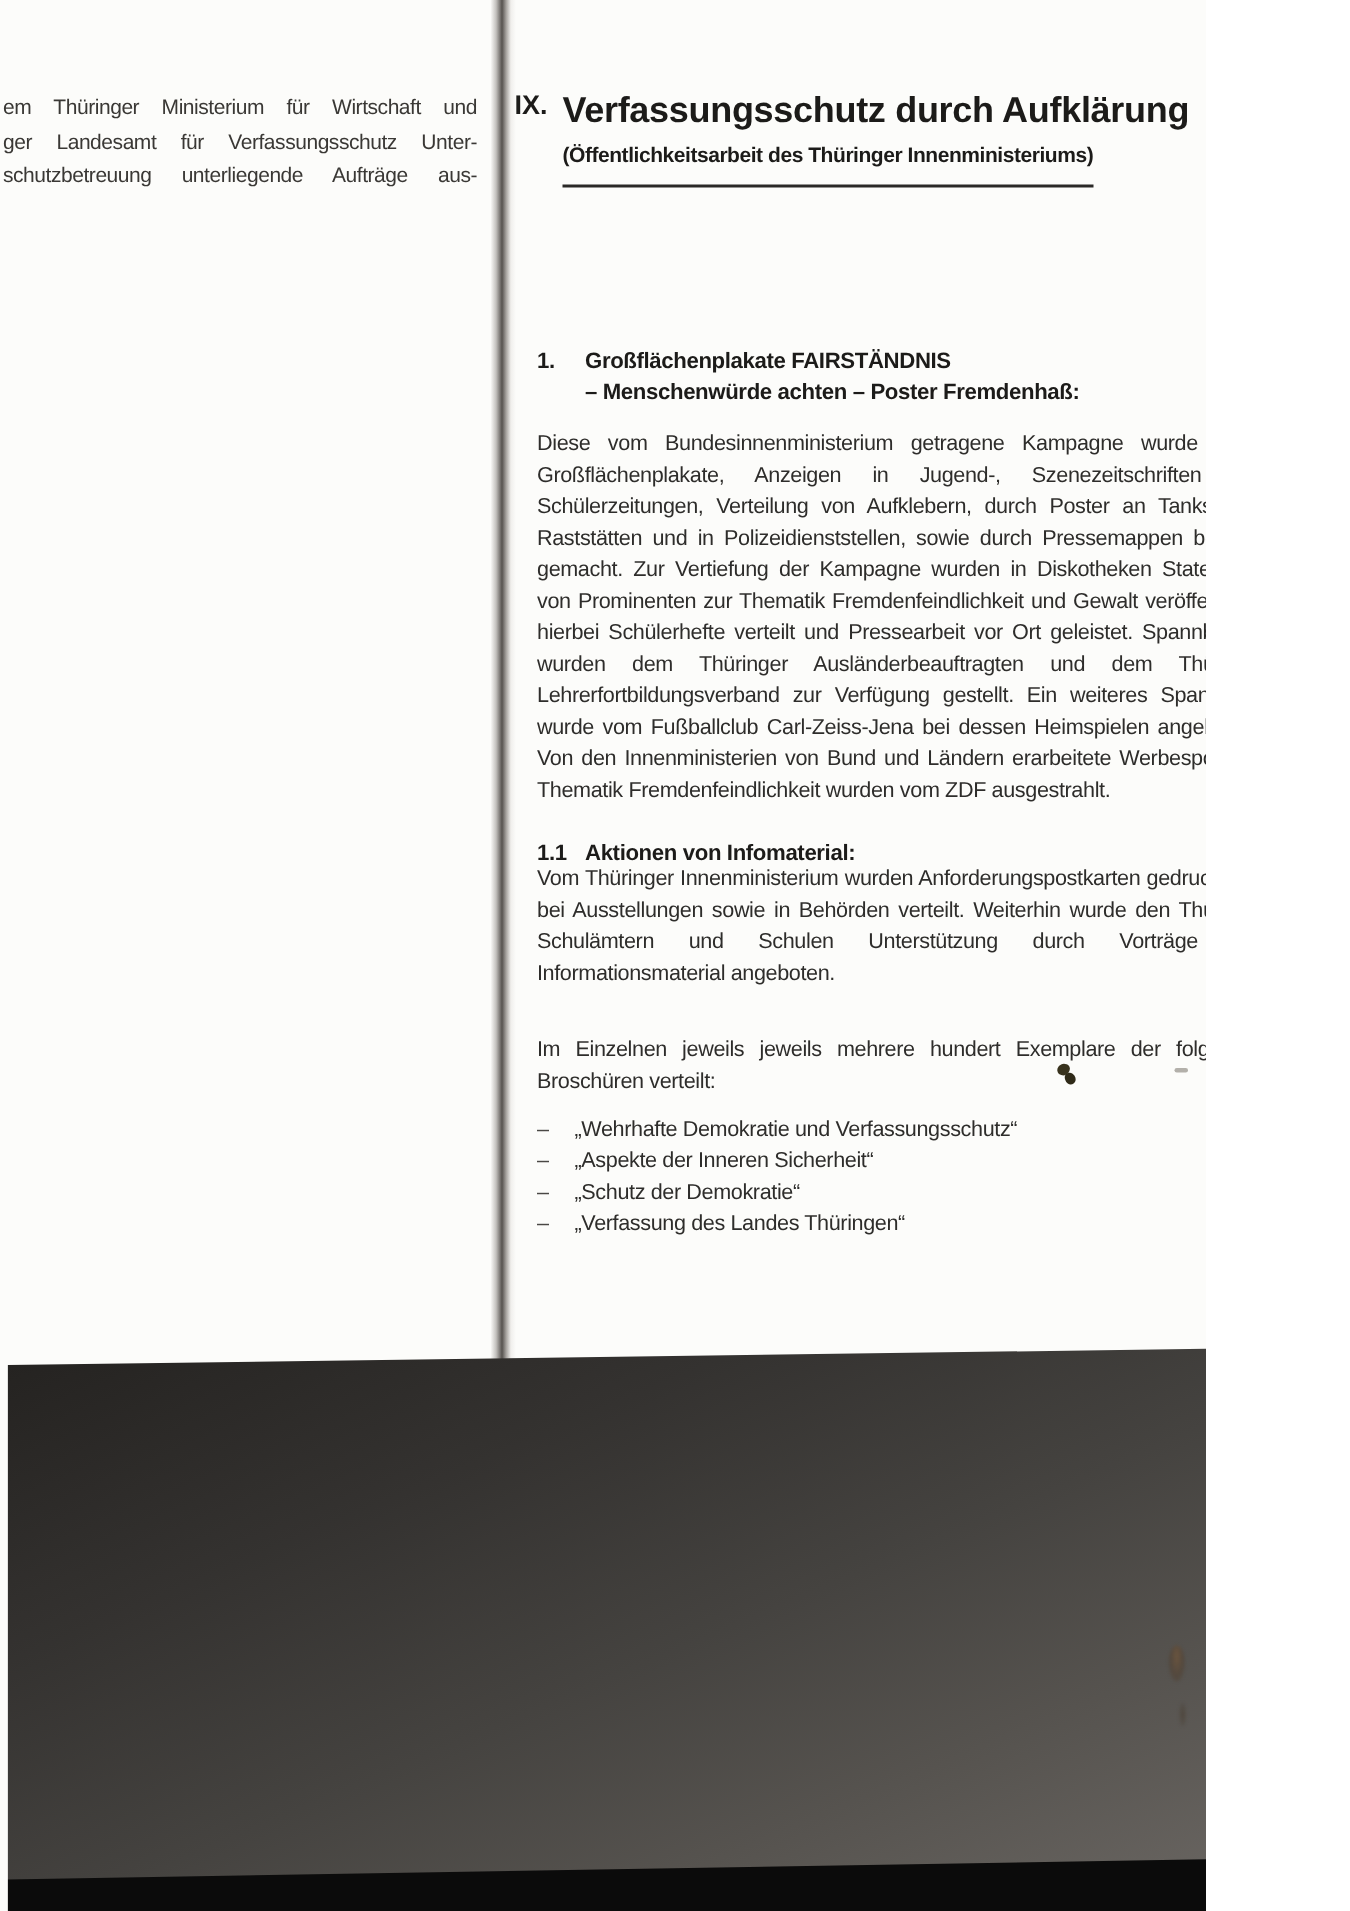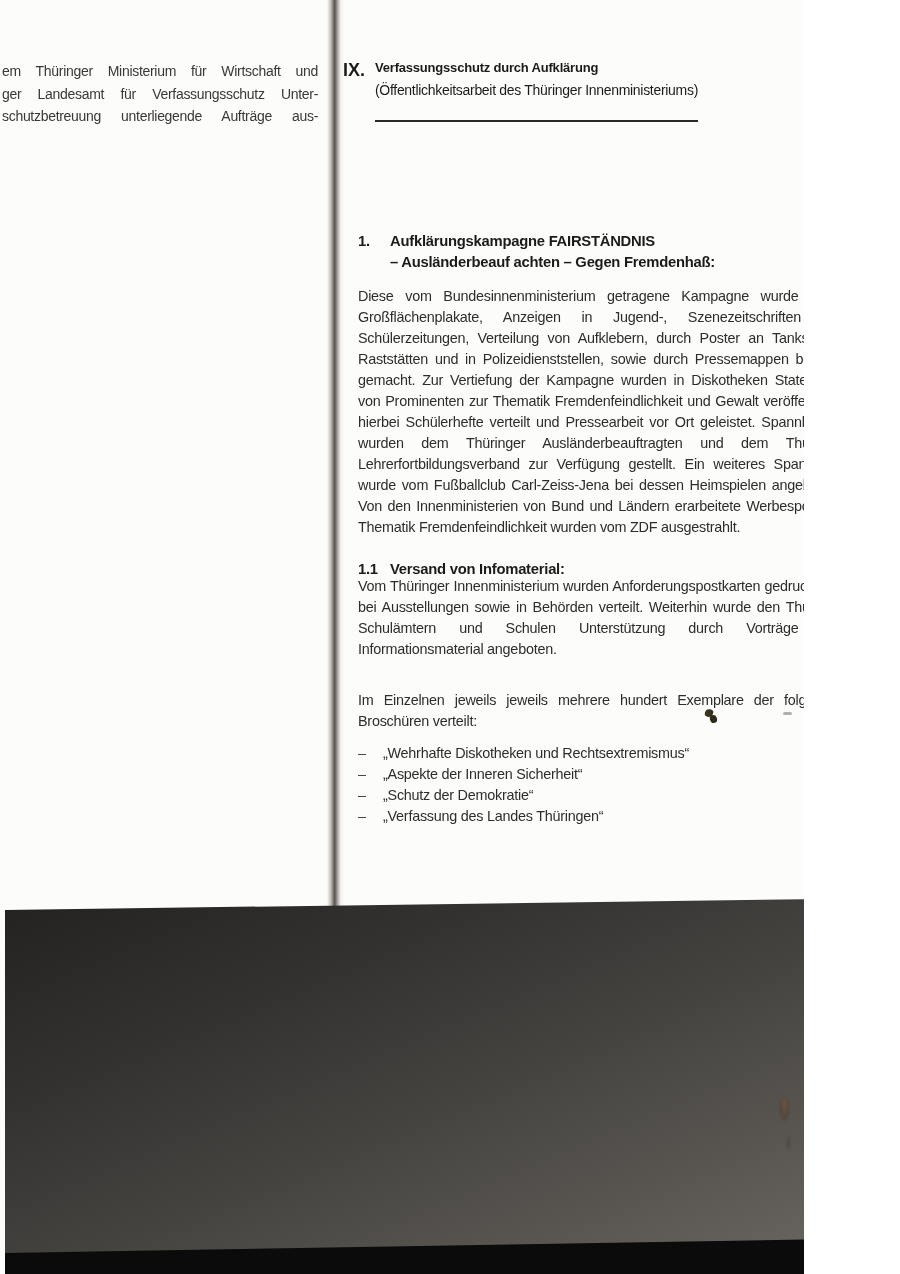--- a/index.html
+++ b/index.html
@@ -18,24 +18,24 @@
   .fold {
     position:absolute; left:327px; top:0; width:17px; height:906px;
     background:linear-gradient(to right,
       rgba(150,145,140,0) 0%, rgba(125,120,115,0.45) 22%,
       rgba(72,68,64,0.92) 45%, rgba(100,94,88,0.55) 62%,
       rgba(205,200,195,0.25) 80%, rgba(255,255,255,0) 100%);
   }
   
   .chaphead { position:absolute; left:343px; top:60px; width:500px; display:flex; color:#1c1b19; }
   .chaphead .num { width:32px; font-size:18px; font-weight:bold; flex:0 0 32px; }
-  .ctitle { font-size:13px; font-weight:bold; letter-spacing:-0.2px; }
+  .ctitle { font-size:24px; font-weight:bold; letter-spacing:-0.2px;text-align:right; }
   .csub {
-    display:inline-block; margin-top:7px; font-size:14px; font-weight:normal;
-    letter-spacing:-0.3px; padding-bottom:22px; border-bottom:2.5px solid #2a2927;
+    display:inline-block; margin-top:7px; font-size:14px; font-weight:bold;
+    letter-spacing:-0.3px; padding-bottom:12px; border-bottom:2.5px solid #2a2927;
   }
   
   .para {
     position:absolute; left:358px; width:487px;
     font-size:14.4px; line-height:21px; letter-spacing:-0.25px;
     text-align:justify; color:#2e2d2b;
   }
   
   .sechead { position:absolute; left:358px; width:500px; display:flex; font-weight:bold; color:#1c1b19; font-size:14.8px; line-height:21px; letter-spacing:-0.25px; }
   .sechead .num { width:32px; flex:0 0 32px; }
@@ -88,42 +88,42 @@
     <div>
       <div class="ctitle">Verfassungsschutz durch Aufklärung</div>
       <div><span class="csub">(Öffentlichkeitsarbeit des Thüringer Innenministeriums)</span></div>
     </div>
   </div>
 
 
   <div class="sechead" style="top:231px;">
     <span class="num">1.</span>
     <div>
-      <div>Aufklärungskampagne FAIRSTÄNDNIS</div>
-      <div>– Ausländerbeauf achten – Gegen Fremdenhaß:</div>
+      <div>Großflächenplakate FAIRSTÄNDNIS</div>
+      <div>– Menschenwürde achten – Poster Fremdenhaß:</div>
     </div>
   </div>
 
   <div class="para" style="top:286px;">Diese vom Bundesinnenministerium getragene Kampagne wurde durch Großflächenplakate, Anzeigen in Jugend-, Szenezeitschriften und Schülerzeitungen, Verteilung von Aufklebern, durch Poster an Tank­stellen, Raststätten und in Polizeidienststellen, sowie durch Pressemappen bekannt gemacht. Zur Vertiefung der Kampagne wurden in Diskotheken Statements von Prominenten zur Thematik Fremdenfeindlichkeit und Gewalt veröffentlicht, hierbei Schülerhefte verteilt und Pressearbeit vor Ort geleistet. Spannbänder wurden dem Thüringer Ausländerbeauf­tragten und dem Thüringer Lehrerfortbildungsverband zur Verfügung gestellt. Ein weiteres Spannband wurde vom Fußballclub Carl-Zeiss-Jena bei dessen Heimspielen angebracht. Von den Innenministerien von Bund und Ländern erarbeitete Werbespots zur Thematik Fremdenfeindlichkeit wurden vom ZDF ausgestrahlt.</div>
 
   <div class="sechead" style="top:559px;">
     <span class="num">1.1</span>
-    <div>Versand von Infomaterial:</div>
+    <div>Aktionen von Infomaterial:</div>
   </div>
 
   <div class="para" style="top:576px;">Vom Thüringer Innenministerium wurden Anforderungspostkarten ge­druckt und bei Ausstellungen sowie in Behörden verteilt. Weiterhin wurde den Thüringer Schulämtern und Schulen Unterstützung durch Vorträge und Informationsmaterial angeboten.</div>
 
   <div class="para" style="top:690px;">Im Einzelnen jeweils jeweils mehrere hundert Exemplare der folgenden Broschüren verteilt:</div>
 
   <div class="blot1"></div>
   <div class="blot2"></div>
   <div class="speck"></div>
 
   <div class="listrow" style="top:745px;">
-    <span class="dash">–</span><span>„Wehrhafte Diskotheken und Rechtsextremismus“</span>
+    <span class="dash">–</span><span>„Wehrhafte Demokratie und Verfassungsschutz“</span>
   </div>
   <div class="listrow" style="top:766px;">
     <span class="dash">–</span><span>„Aspekte der Inneren Sicherheit“</span>
   </div>
   <div class="listrow" style="top:787px;">
     <span class="dash">–</span><span>„Schutz der Demokratie“</span>
   </div>
   <div class="listrow" style="top:808px;">
     <span class="dash">–</span><span>„Verfassung des Landes Thüringen“</span>
   </div>

